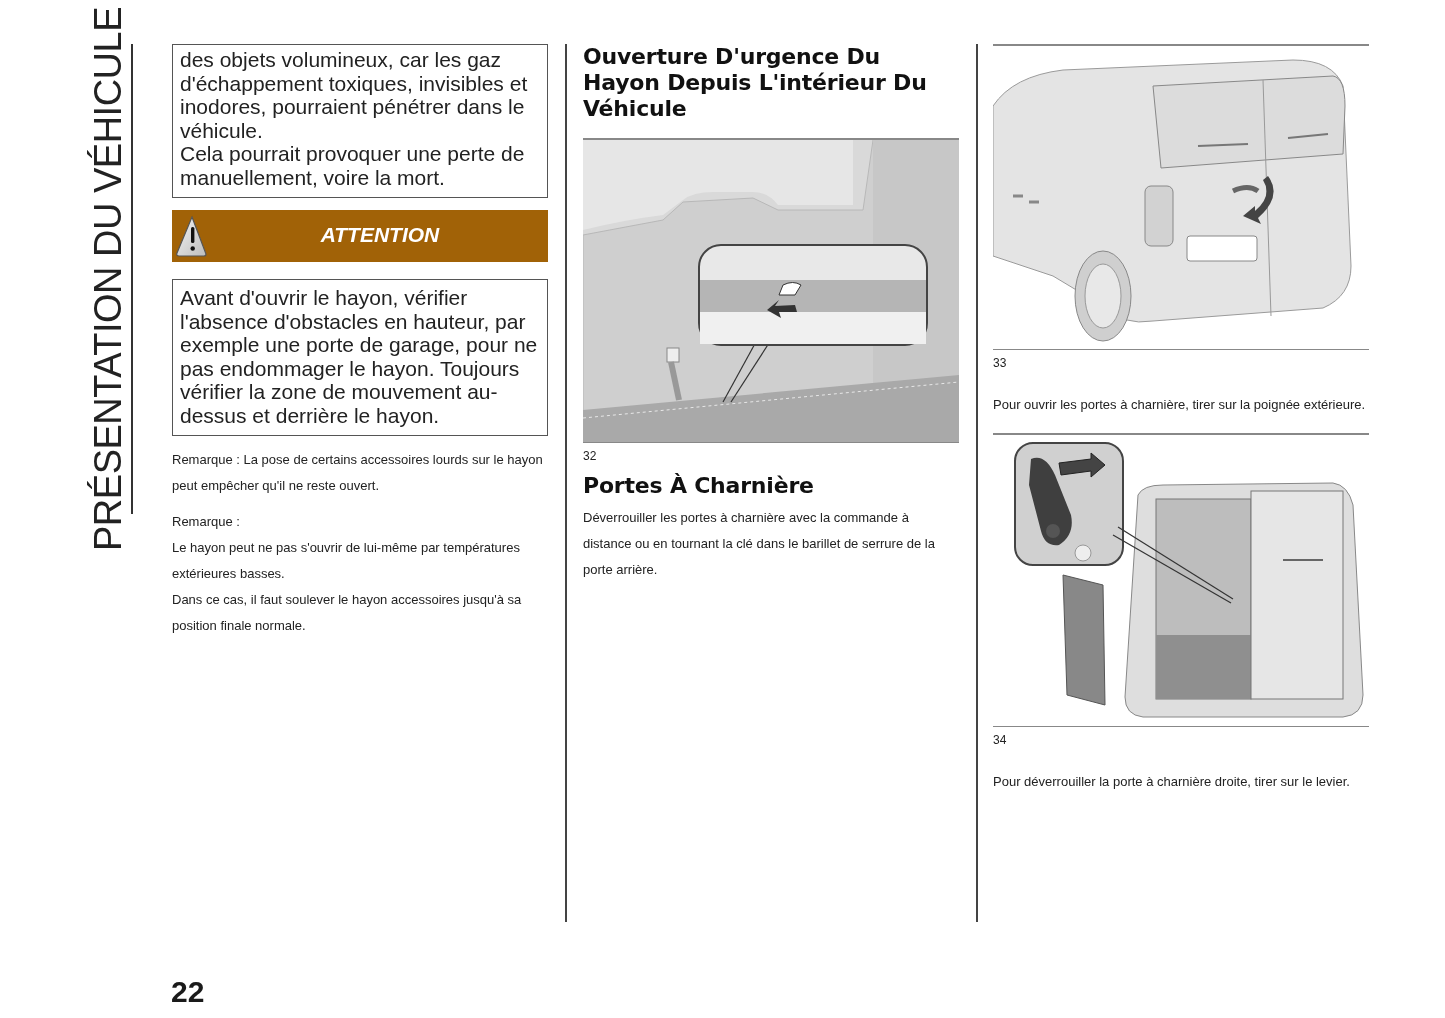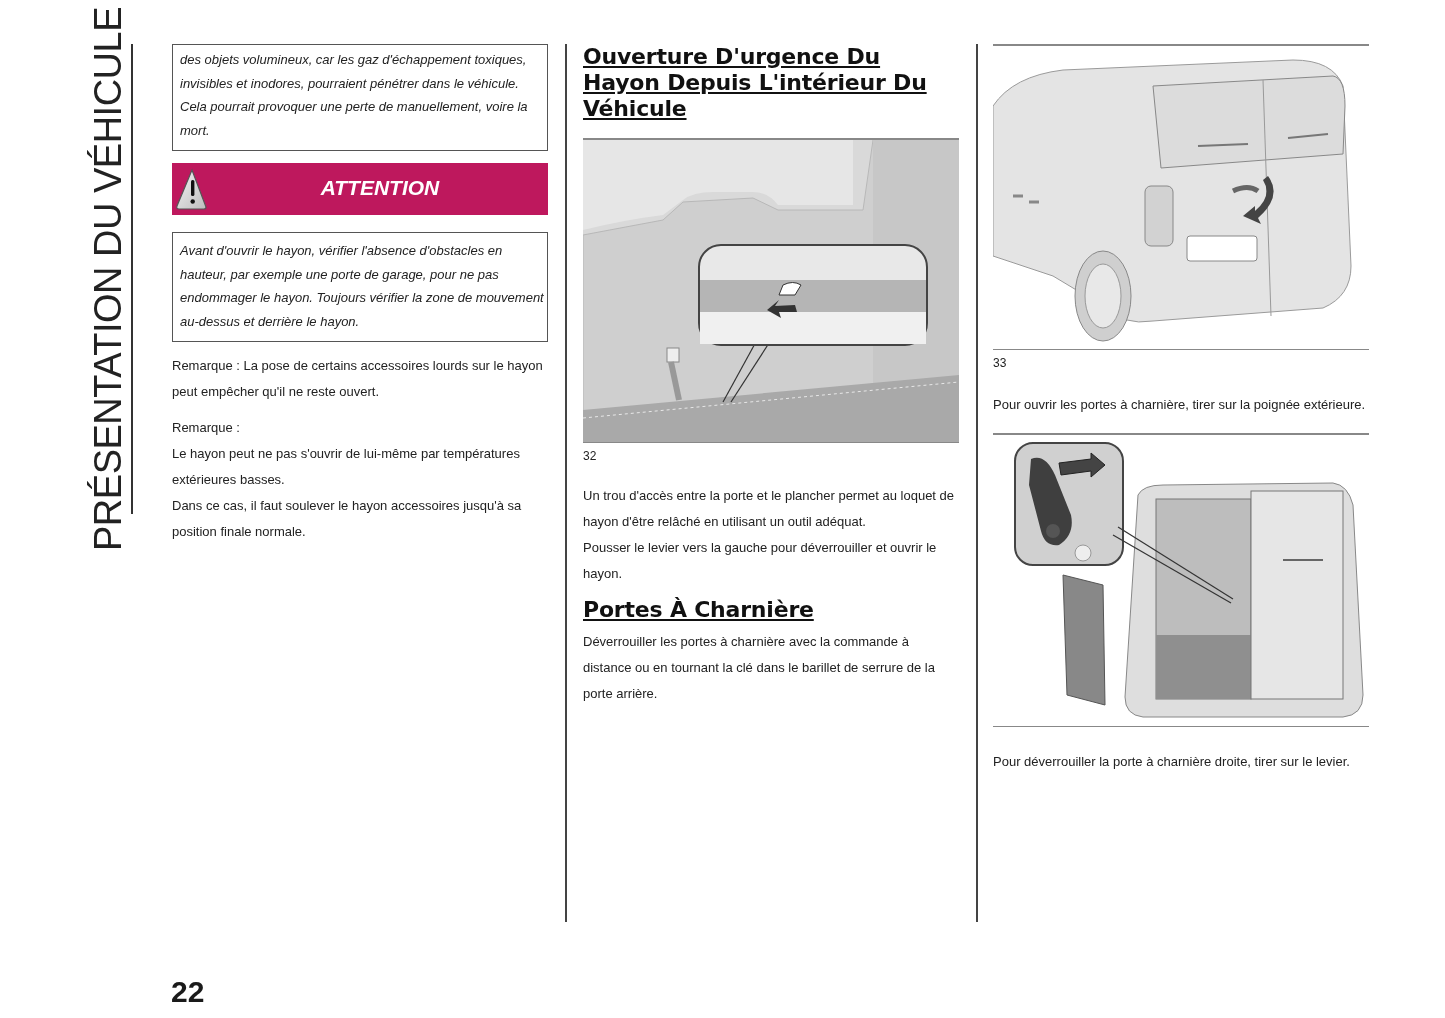--- a/index.html
+++ b/index.html
@@ -11,36 +11,36 @@
       transform: translate(-50%, -50%) rotate(-90deg); white-space: nowrap;
       font-size: 38px; font-weight: 400; letter-spacing: -0.5px; color: #222; }
   .side-rule { position: absolute; left: 131px; top: 44px; width: 1.5px; height: 470px; background: #333; }
 
   .page-num { position: absolute; left: 171px; top: 975px; font-size: 30px; font-weight: 700; color: #1a1a1a; }
 
   .col-divider { position: absolute; top: 44px; width: 1.5px; height: 878px; background: #444; }
 
   
   .col1 { position: absolute; left: 172px; top: 44px; width: 376px; }
-  .boxed { border: 1.5px solid #555; padding: 3px 0 8px 7px; font-style: italic;
-           font-size: 13px; line-height: 23.5px; color: #222; }
+  .boxed { border: 1.5px solid #555; padding: 3px 0 8px 7px; 
+           font-size: 21px; line-height: 23.5px; color: #222; }
   .boxed p { margin: 0; }
-  .attn-bar { margin-top: 12px; height: 52px; background: #be185d; position: relative; }
+  .attn-bar { margin-top: 12px; height: 52px; background: #a16207; position: relative; }
   .attn-bar .tri { position: absolute; left: 3px; top: 5px; width: 32px; height: 42px; }
   .attn-bar .label { position: absolute; left: 0; right: 0; top: 13px; text-align: center;
        font-style: italic; font-weight: 700; color: #fff; font-size: 21px; padding-left: 40px; }
   .boxed.warn { margin-top: 17px; padding-top: 6px; }
   .body-text { font-size: 13px; line-height: 26px; color: #222; }
   .body-text p { margin: 0; }
   .gap { height: 10px; }
 
   
   .col2 { position: absolute; left: 583px; top: 44px; width: 376px; }
   .heading { font-family: "DejaVu Sans", sans-serif; font-weight: 900; font-size: 22px;
-             line-height: 26px; letter-spacing: -0.2px; color: #111; margin: 0; text-decoration: underline; }
+             line-height: 26px; letter-spacing: -0.2px; color: #111; margin: 0; }
   .fig-rule { height: 1.5px; background: #888; }
   .fig-box { position: relative; overflow: hidden; background: #dcdcdc; }
   .fig-num { font-size: 12px; color: #222; margin-top: 6px; }
 
   
   .col3 { position: absolute; left: 993px; top: 44px; width: 376px; }
 </style>
 </head>
 <body>
 
@@ -107,24 +107,20 @@
       <rect x="116" y="105" width="228" height="100" rx="22" fill="#e8e8e8" stroke="#444" stroke-width="2"></rect>
       <rect x="117" y="140" width="226" height="32" fill="#b5b5b5"></rect>
       <rect x="117" y="172" width="226" height="32" fill="#f0f0f0"></rect>
       <path d="M200 145 Q210 140 218 145 L212 155 L196 155 Z" fill="#fff" stroke="#333"></path>
       <path d="M212 165 L192 166 L196 160 L184 170 L198 178 L196 172 L214 172 Z" fill="#333"></path>
     </svg>
   </div>
   <div class="fig-rule"></div>
   <div class="fig-num">32</div>
 
-  <div class="body-text" style="margin-top:20px">
-    <p>Un trou d'accès entre la porte et le plancher permet au loquet de hayon d'être relâché en utilisant un outil adéquat.</p>
-    <p>Pousser le levier vers la gauche pour déverrouiller et ouvrir le hayon.</p>
-  </div>
   <h2 class="heading" style="margin-top:10px;font-size:22px">Portes À Charnière</h2>
   <div class="body-text" style="margin-top:6px">
     <p>Déverrouiller les portes à charnière avec la commande à distance ou en tournant la clé dans le barillet de serrure de la porte arrière.</p>
   </div>
 </div>
 
 <div class="col3">
   <div class="fig-rule"></div>
   <div class="fig-box" style="height:303px;background:#fff">
     <svg width="376" height="303" viewBox="0 0 376 303">
@@ -164,19 +160,20 @@
       <rect x="22" y="8" width="108" height="122" rx="18" fill="#d0d0d0" stroke="#444" stroke-width="2"></rect>
       <path d="M38 24 Q52 18 62 40 L78 80 Q82 100 66 110 Q52 112 48 96 L36 50 Z" fill="#3f3f3f"></path>
       <circle cx="60" cy="96" r="7" fill="#555"></circle>
       <circle cx="90" cy="118" r="8" fill="#eee" stroke="#999"></circle>
       <path d="M66 28 L98 24 L98 18 L112 30 L98 42 L98 36 L68 40 Z" fill="#444" stroke="#222"></path>
       <line x1="120" y1="100" x2="238" y2="168" stroke="#333" stroke-width="1.2"></line>
       <line x1="125" y1="92" x2="240" y2="164" stroke="#333" stroke-width="1.2"></line>
     </svg>
   </div>
   <div class="fig-rule"></div>
+  <div class="fig-num">34</div>
 
   <div class="body-text" style="margin-top:22px">
     <p>Pour déverrouiller la porte à charnière droite, tirer sur le levier.</p>
   </div>
 </div>
 
 <div class="page-num">22</div>
 
 </body></html>

